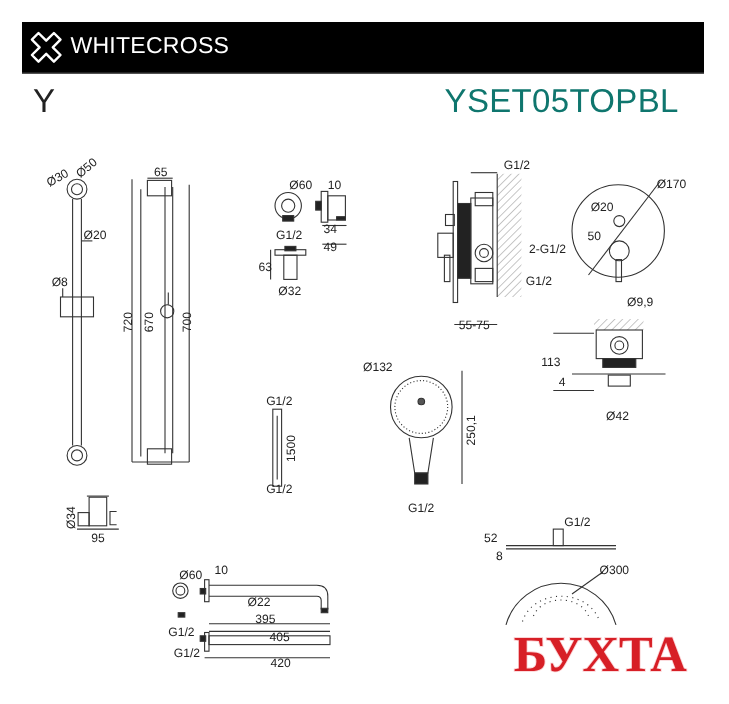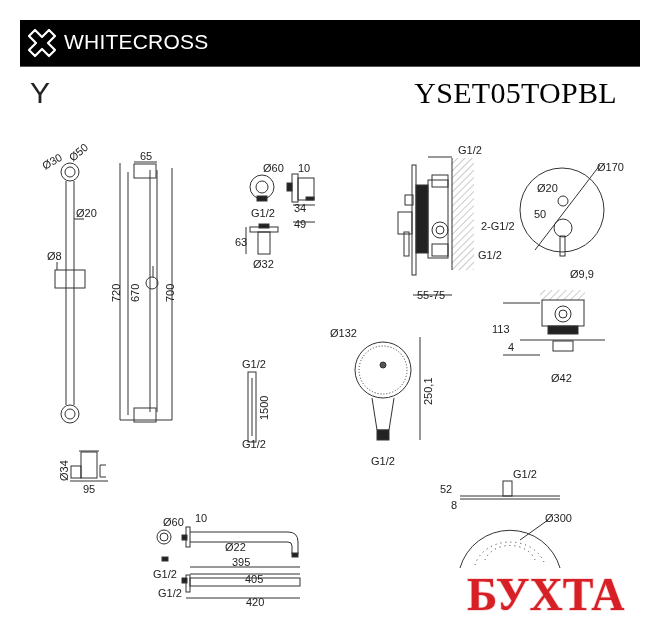--- a/index.html
+++ b/index.html
@@ -1,21 +1,21 @@
 <!DOCTYPE html>
 <html><head>
 <meta charset="utf-8">
 <style>
   html, body { margin: 0; padding: 0; background: #ffffff; }
   body { width: 663px; height: 640px; position: relative; overflow: hidden; font-family: "Liberation Sans", sans-serif; color: #1a1a1a; }
   .header { position: absolute; left: 20px; top: 20px; width: 620px; height: 46px; background: #000; border-bottom: 1px solid #555; }
   .logo-icon { position: absolute; left: 7px; top: 8px; width: 30px; height: 30px; }
   .brand { position: absolute; left: 44px; top: 10px; color: #fff; font-size: 21px; letter-spacing: 0.2px; }
   .series { position: absolute; left: 30px; top: 76px; font-size: 30px; color: #222; }
-  .model { position: absolute; right: 46px; top: 76px; font-size: 30px; color: #000000; letter-spacing: 0.3px; font-family: Liberation Serif, serif; }
+  .model { position: absolute; right: 46px; top: 76px; font-size: 30px; color: #0f766e; letter-spacing: 0.3px; }
   svg.drawing { position: absolute; left: 0; top: 0; }
   .dim { font-family: "Liberation Sans", sans-serif; font-size: 11px; fill: #222; }
   .bukhta { font-family: "Liberation Serif", serif; font-weight: bold; font-size: 46px; fill: #d71f26; stroke: #fbd2d4; stroke-width: 1.5px; paint-order: stroke; }
 </style>
 </head>
 <body>
 
 <div class="header">
   <svg class="logo-icon" viewBox="0 0 30 30">
     <path d="M8 2 L15 9 L22 2 L28 8 L21 15 L28 22 L22 28 L15 21 L8 28 L2 22 L9 15 L2 8 Z" fill="none" stroke="#fff" stroke-width="2.2" stroke-linejoin="round"></path>

